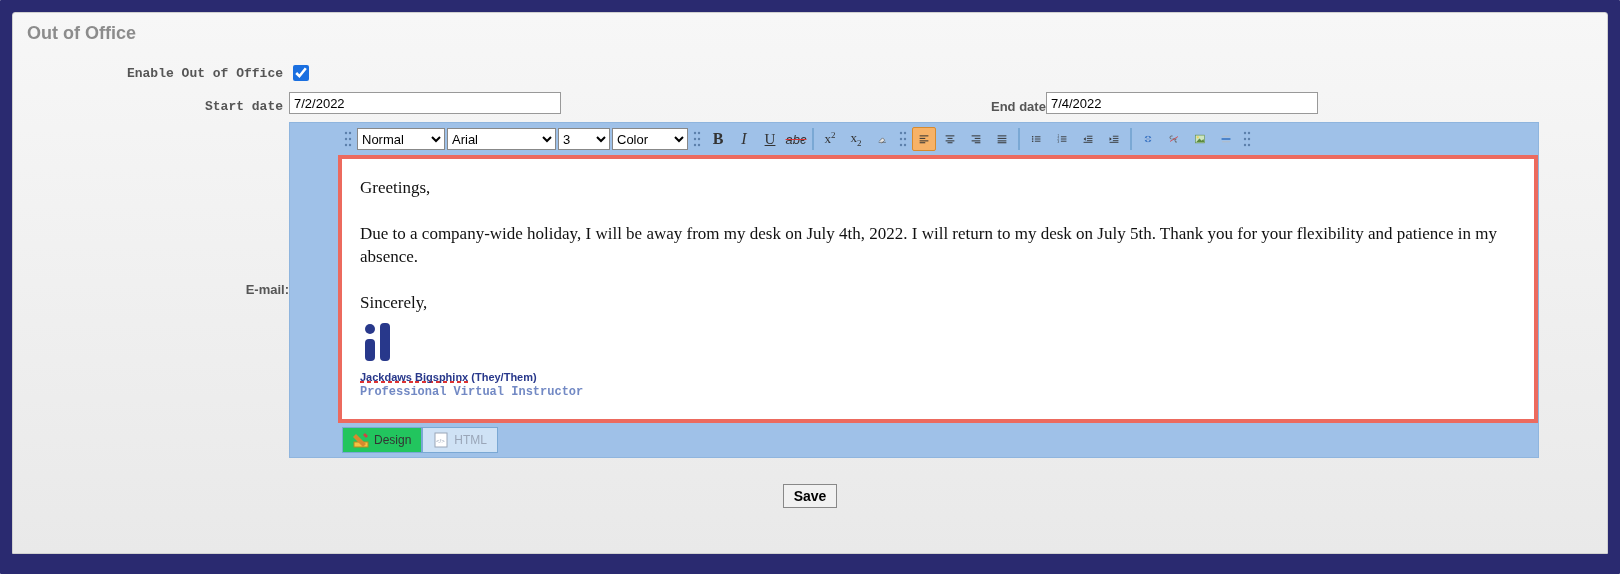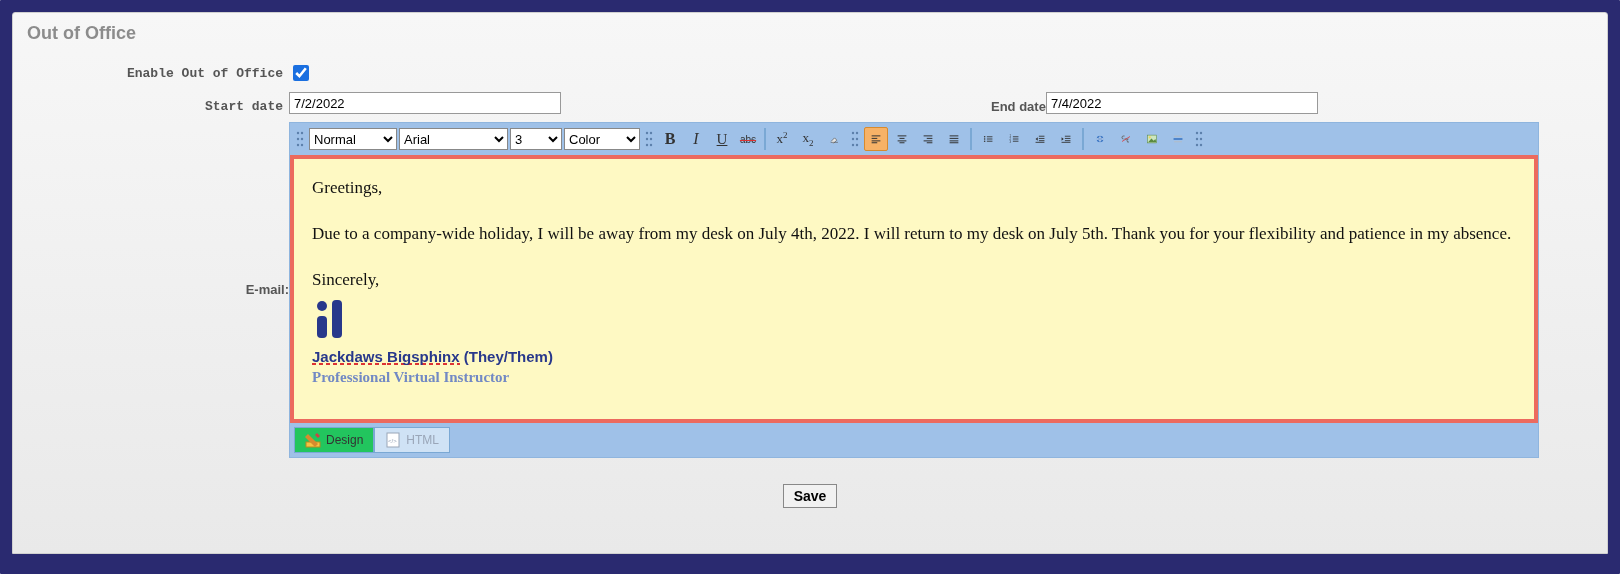--- a/index.html
+++ b/index.html
@@ -16,40 +16,40 @@
     font-size:18px; font-weight:bold; color:#8c8c8c; padding:10px 14px 18px;
   }
   .form-row { display:flex; align-items:center; margin-bottom:8px; }
   .label { width:276px; text-align:right; font-weight:bold; color:#555; padding-right:6px; font-size:13px;font-family:Liberation Mono, monospace; }
   .ck { accent-color:#1a6fe0; width:16px; height:16px; }
   .txt { width:272px; height:22px; border:1px solid #999; padding:1px 4px; font-size:13px; }
   .dates { display:flex; align-items:flex-end; }
   .end-label { font-weight:bold; color:#555; margin-left:430px; }
   .editor-wrap { display:flex; align-items:flex-start; }
   .editor-label { width:276px; text-align:right; font-weight:bold; color:#555; padding-right:0; padding-top:160px; }
-  .editor { width:1250px; background:#9fc1e8; border:1px solid #8fb5de; }
+  .editor { width:1250px; background:#9fc1e8; border:1px solid #8fb5de;padding-left:48px; }
   .toolbar { background:#9fc1e8; padding:4px 3px 4px 3px; display:flex; align-items:center; gap:2px; }
   .sep { display:inline-flex; align-items:center; justify-content:center; width:14px; height:24px; }
   .sep svg{display:block;}
   .sel { height:22px; border:1px solid #888; font-size:13px; background:#fff; }
   .tbtn { width:24px; height:24px; border:1px solid transparent; background:transparent; display:inline-flex; align-items:center; justify-content:center; cursor:pointer; border-radius:2px; color:#333; }
   .tbtn.active{ background:#f7b267; border-color:#d78a2e; }
   .tbtn b{font-family:"Times New Roman",serif; font-size:16px;}
   .tbtn i{font-family:"Times New Roman",serif; font-size:16px;}
   .tbtn .u{font-family:"Times New Roman",serif; font-size:15px; text-decoration:underline;}
-  .tbtn .abc{font-size:10px; text-decoration:line-through; text-decoration-color:#d33;}
+  .tbtn .abc{font-size:13px; text-decoration:line-through; text-decoration-color:#d33;font-style:italic;}
   .tbtn svg{display:block;}
   .content-outline {
-    border:4px solid #ec6a5e; background:#fef9c3; padding:18px 18px 0 18px;
+    border:4px solid #ec6a5e; background:#ffffff; padding:18px 18px 0 18px;
     font-family:"Times New Roman",serif; font-size:17px; color:#111; line-height:1.35;
     height:268px; overflow:hidden;
   }
-  .sig-name{ color:#28388b; font-weight:bold; font-family:Verdana, Arial, sans-serif; font-size:15px;}
+  .sig-name{ color:#28388b; font-weight:bold; font-family:Verdana, Arial, sans-serif; font-size:11px;}
   .sig-name .sp1{ background-image:linear-gradient(to right, #d33 60%, transparent 0); background-position:0 100%; background-size:7px 2px; background-repeat:repeat-x; }
-  .sig-title{ color:#7289c4; font-weight:bold; font-family:Liberation Serif, serif; font-size:15px;}
+  .sig-title{ color:#7289c4; font-weight:bold; font-family:Liberation Mono, monospace; font-size:12px;}
   .footer-tabs{ background:#9fc1e8; padding:4px 4px; display:flex; gap:0; }
   .ftab{ display:inline-flex; align-items:center; gap:5px; padding:4px 10px; border:1px solid #7aa8d4; font-size:12px; color:#333; cursor:pointer; }
   .ftab.active{ background:#22c55e; position:relative; z-index:2;}
   .ftab.inactive{ background:#cfe2f5; color:#9aa6b8; }
   .ftab svg{display:block;}
   .save-wrap{ text-align:center; margin-top:26px; }
   .save{ font-weight:bold; border:1px solid #888; background:#f1f1f1; padding:3px 10px; font-size:14px; cursor:pointer; }
 </style>
 </head>
 <body>

